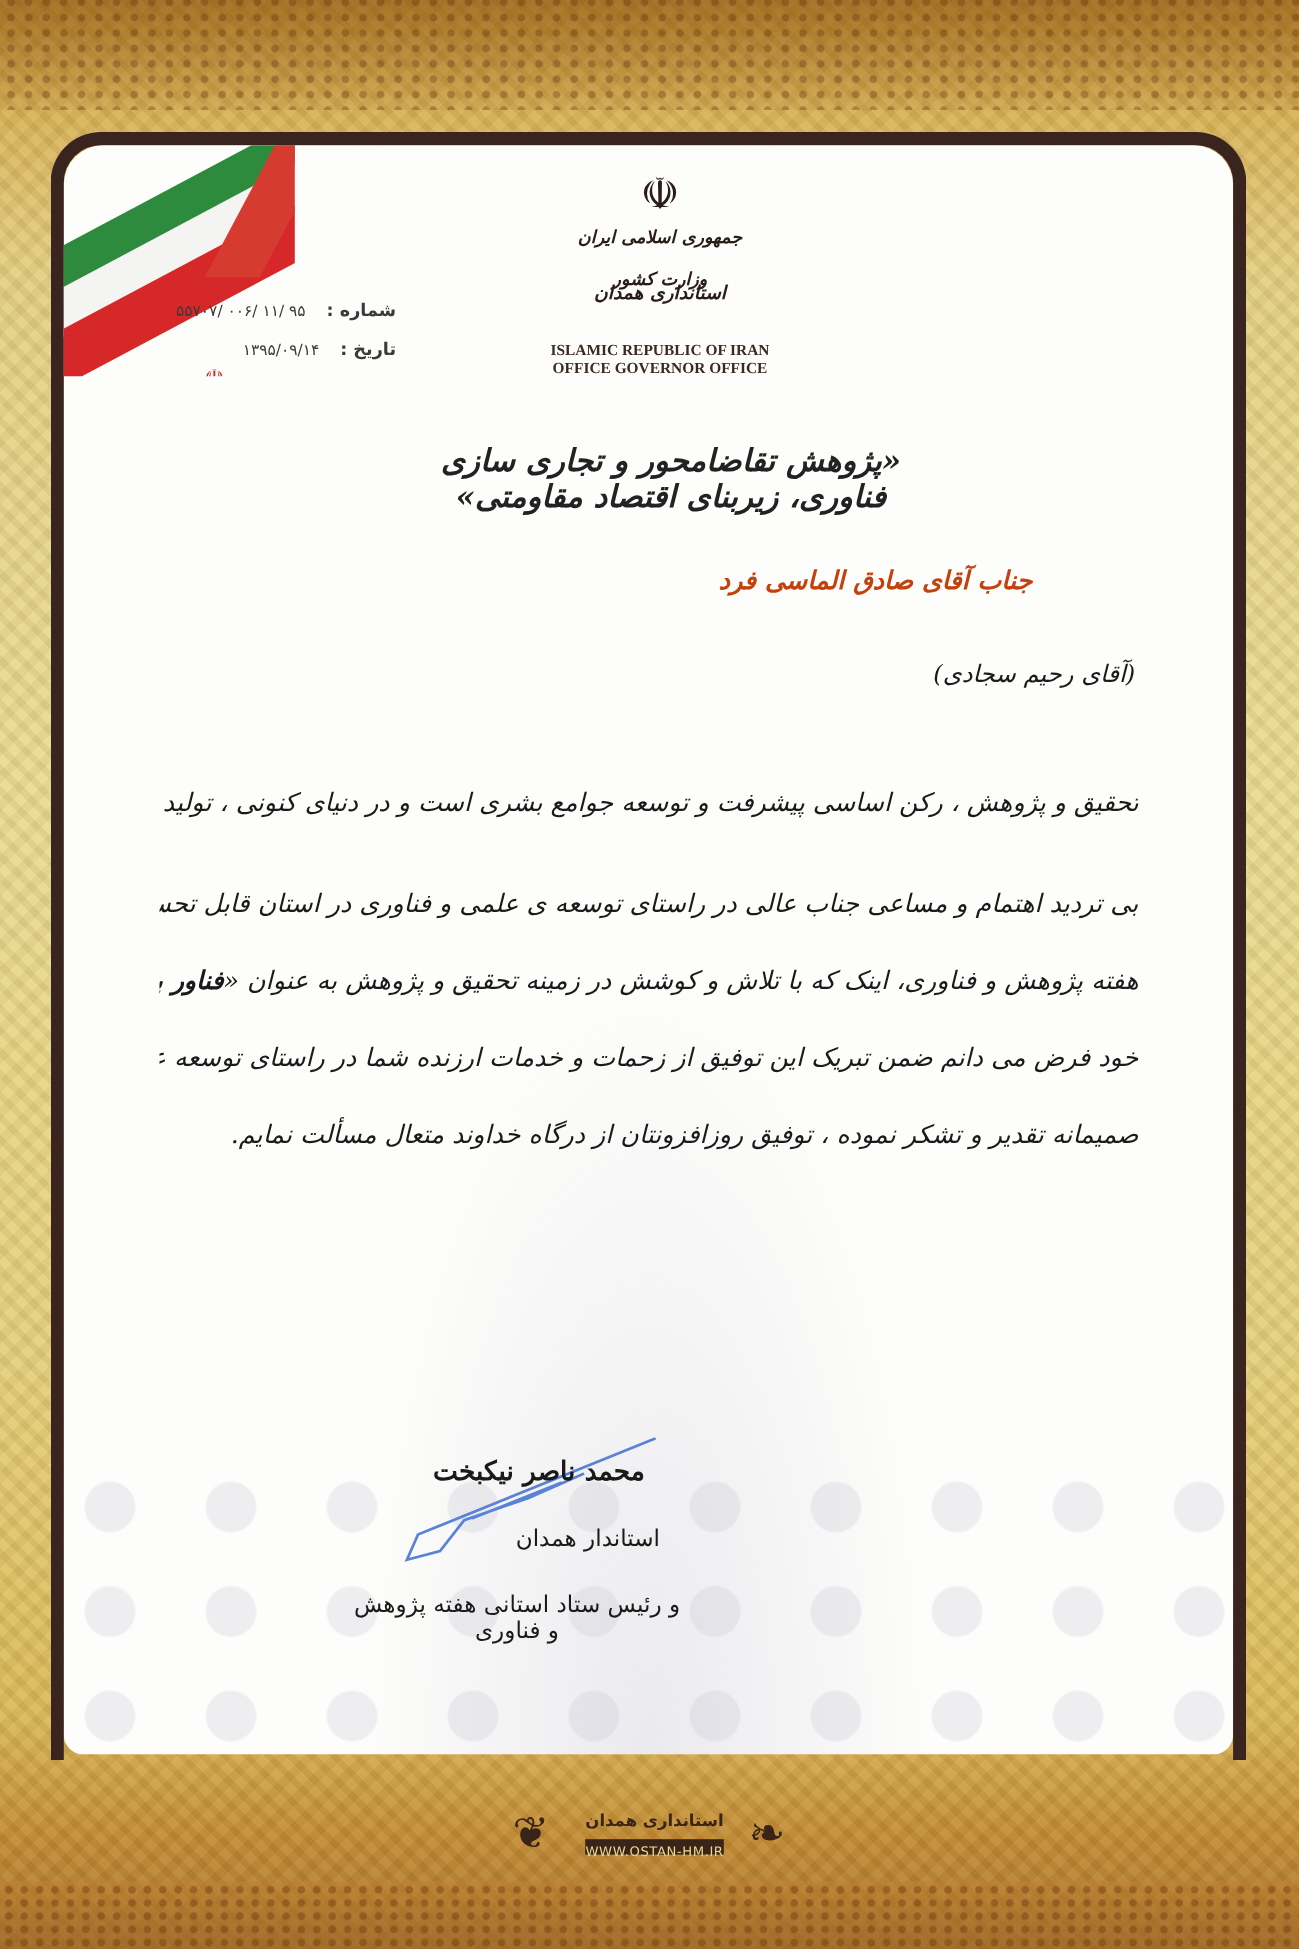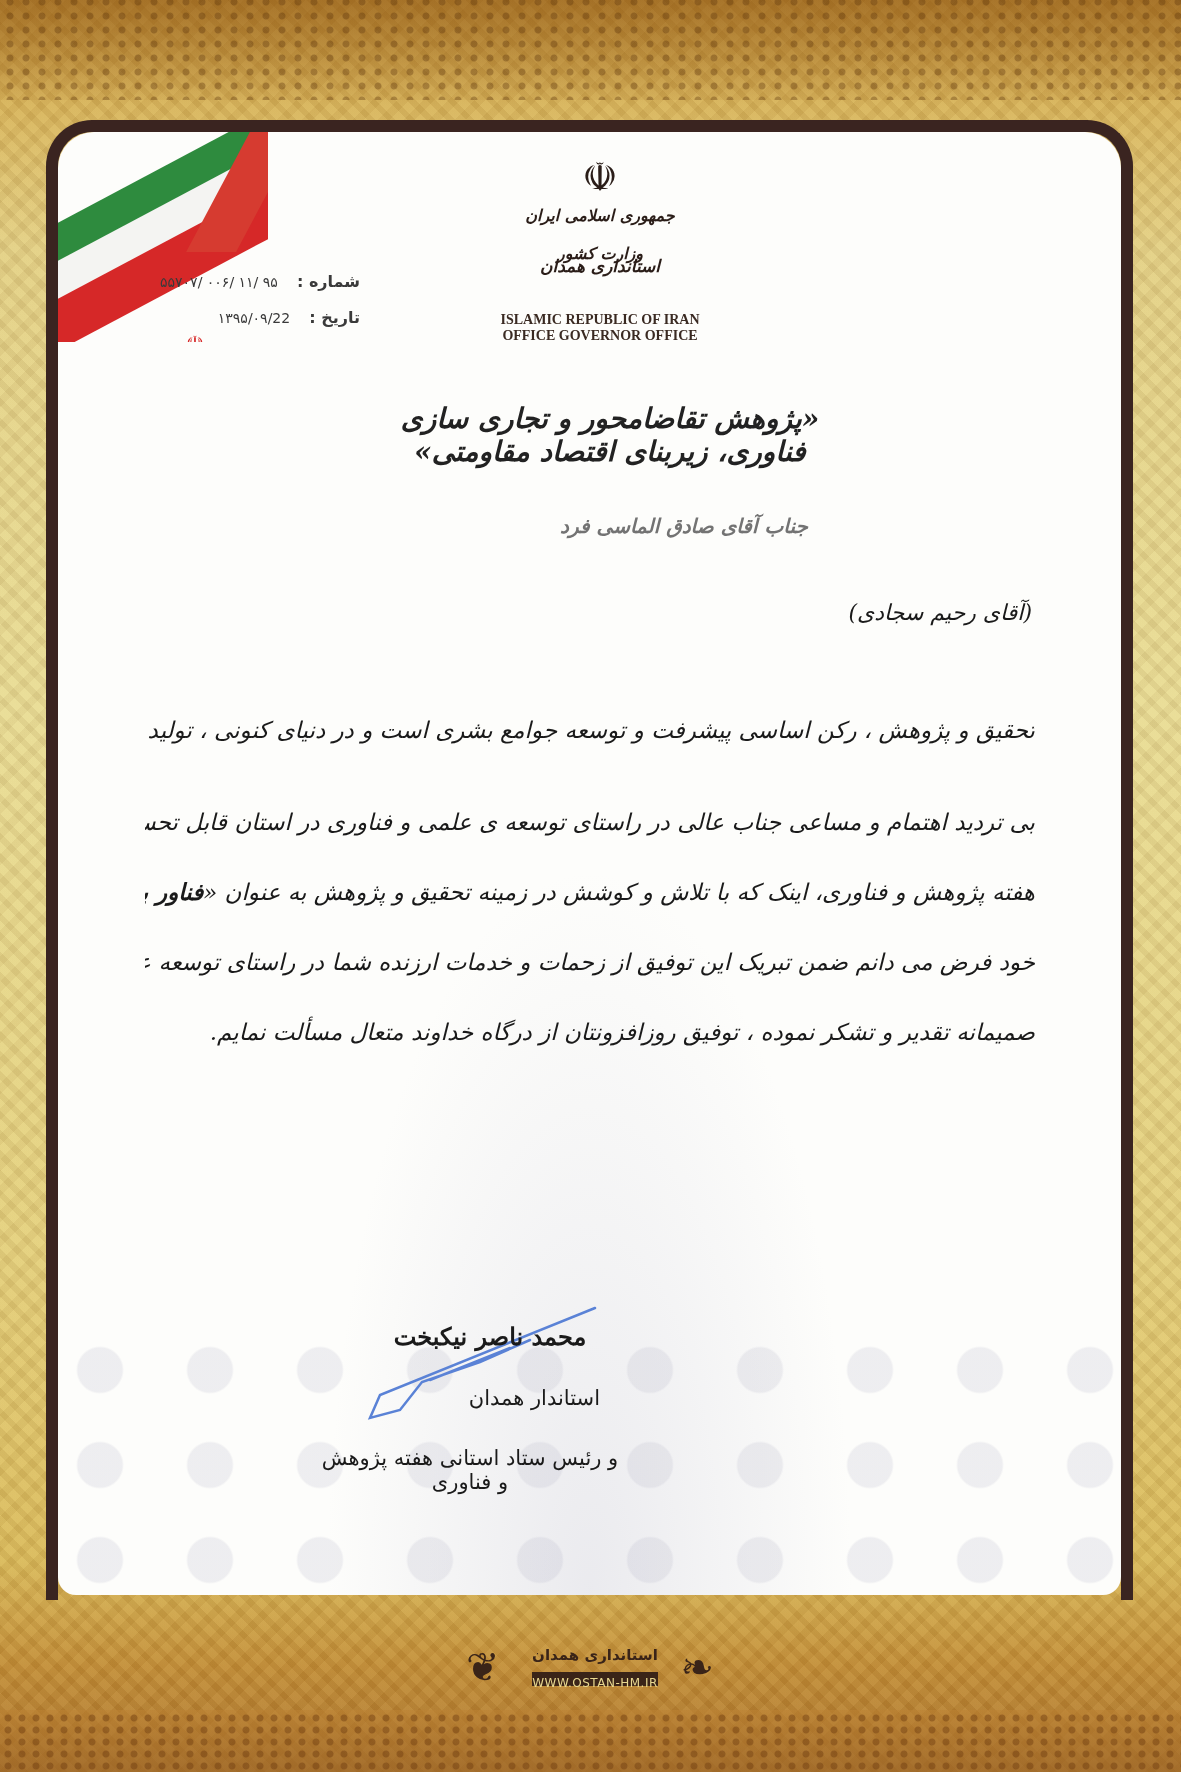--- a/index.html
+++ b/index.html
@@ -62,21 +62,21 @@
     .hdr-en.l1 { top: 312px; }
     .hdr-en.l2 { top: 328px; }
 
     .meta { position: absolute; direction: rtl; font-family: "DejaVu Sans", sans-serif; color: #3a3a3a; }
     .meta .lbl { font-size: 16px; font-weight: bold; }
     .meta .val { font-size: 14px; margin-right: 14px; }
     .meta.no { left: 160px; top: 272px; width: 200px; }
     .meta.dt { left: 160px; top: 308px; width: 200px; }
 
     .motto { position: absolute; left: 380px; top: 402px; width: 460px; text-align: center; direction: rtl; font-size: 28px; font-style: italic; font-weight: bold; color: #222; }
-    .recipient { position: absolute; left: 560px; top: 514px; width: 472px; text-align: left; direction: rtl; font-size: 20px; font-weight: bold; font-style: italic; color: #737373; }
+    .recipient { position: absolute; left: 560px; top: 514px; width: 472px; text-align: center; direction: rtl; font-size: 23px; font-weight: bold; font-style: italic; color: #c2410c; }
     .cc { position: absolute; left: 700px; top: 600px; width: 332px; text-align: right; direction: rtl; font-size: 22px; font-style: italic; color: #1a1a1a; }
 
     .body { position: absolute; left: 145px; top: 700px; width: 890px; direction: rtl; text-align: justify; color: #1a1a1a; font-size: 23px; font-style: italic; }
     .body .line { display: block; height: 70px; line-height: 60px; white-space: nowrap; overflow: hidden; text-align: right; }
     .body .p1 { }
     .body .p2 { margin-top: 22px; }
     .body strong { font-weight: bold; }
 
     .sig { position: absolute; direction: rtl; text-align: right; color: #1a1a1a; }
     .sig.name { left: 360px; top: 1322px; width: 260px; font-size: 24px; font-weight: bold; text-align: center; }
@@ -115,21 +115,21 @@
 <div class="hdr-fa l3">استانداری همدان</div>
 <div class="hdr-en l1">ISLAMIC REPUBLIC OF IRAN</div>
 <div class="hdr-en l2">OFFICE GOVERNOR OFFICE</div>
 
 <div class="meta no">
   <span class="lbl">شماره :</span>
   <span class="val">۹۵ /۱۱ /۰۰۶ /۵۵۷۰۷</span>
 </div>
 <div class="meta dt">
   <span class="lbl">تاریخ :</span>
-  <span class="val">۱۳۹۵/۰۹/22</span>
+  <span class="val">۱۳۹۵/۰۹/۱۴</span>
 </div>
 
 <div class="motto">«پژوهش تقاضامحور و تجاری سازی فناوری، زیربنای اقتصاد مقاومتی»</div>
 <div class="recipient">جناب آقای صادق الماسی فرد</div>
 <div class="cc">(آقای رحیم سجادی)</div>
 
 <div class="body">
   <div class="p1">
     <span class="line">تحقیق و پژوهش ، رکن اساسی پیشرفت و توسعه جوامع بشری است و در دنیای کنونی ، تولید علم و فن آوری یکی از</span>
   </div>

